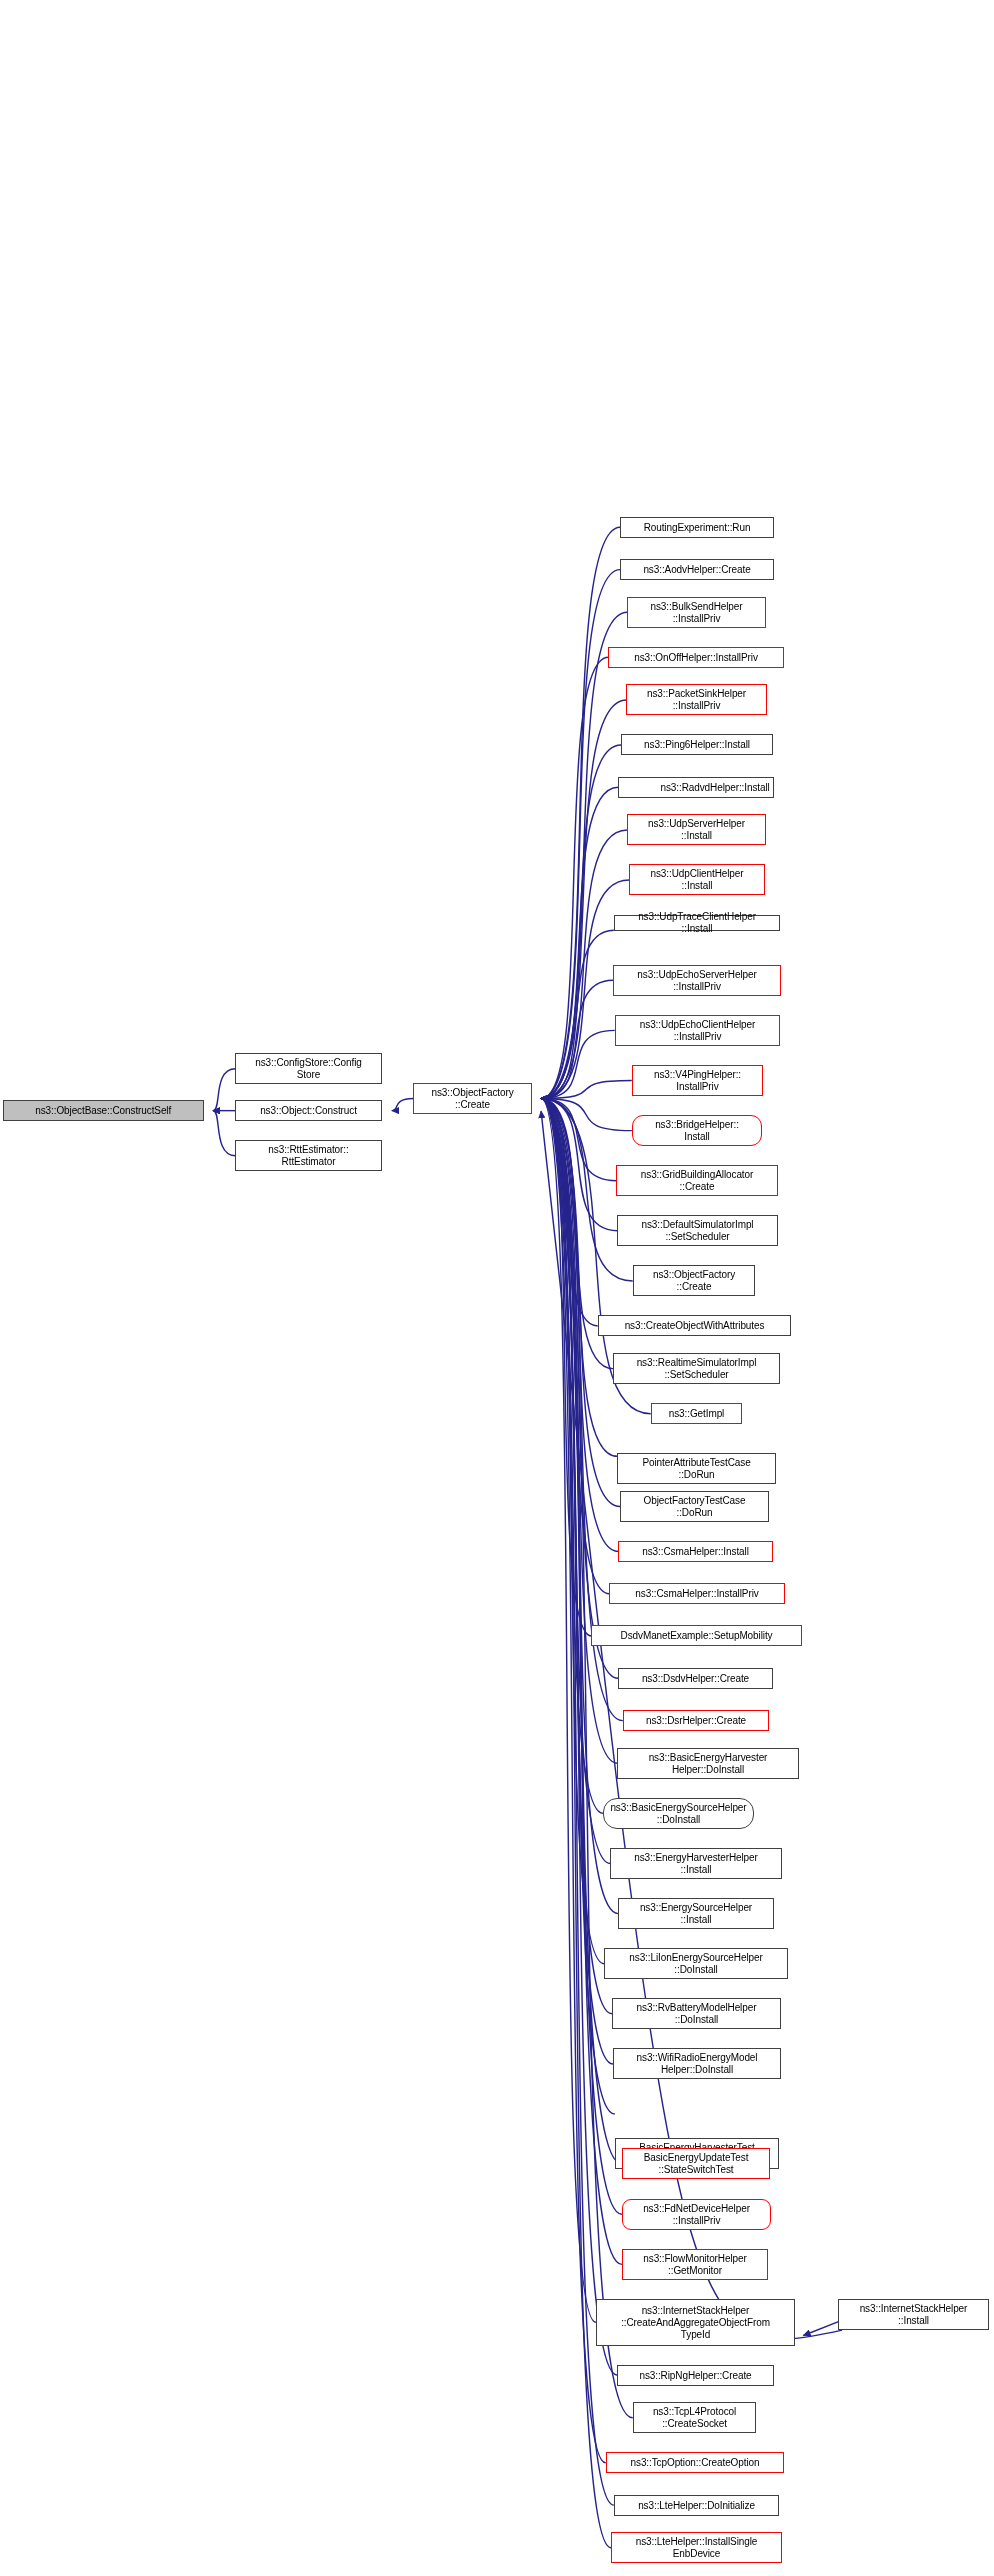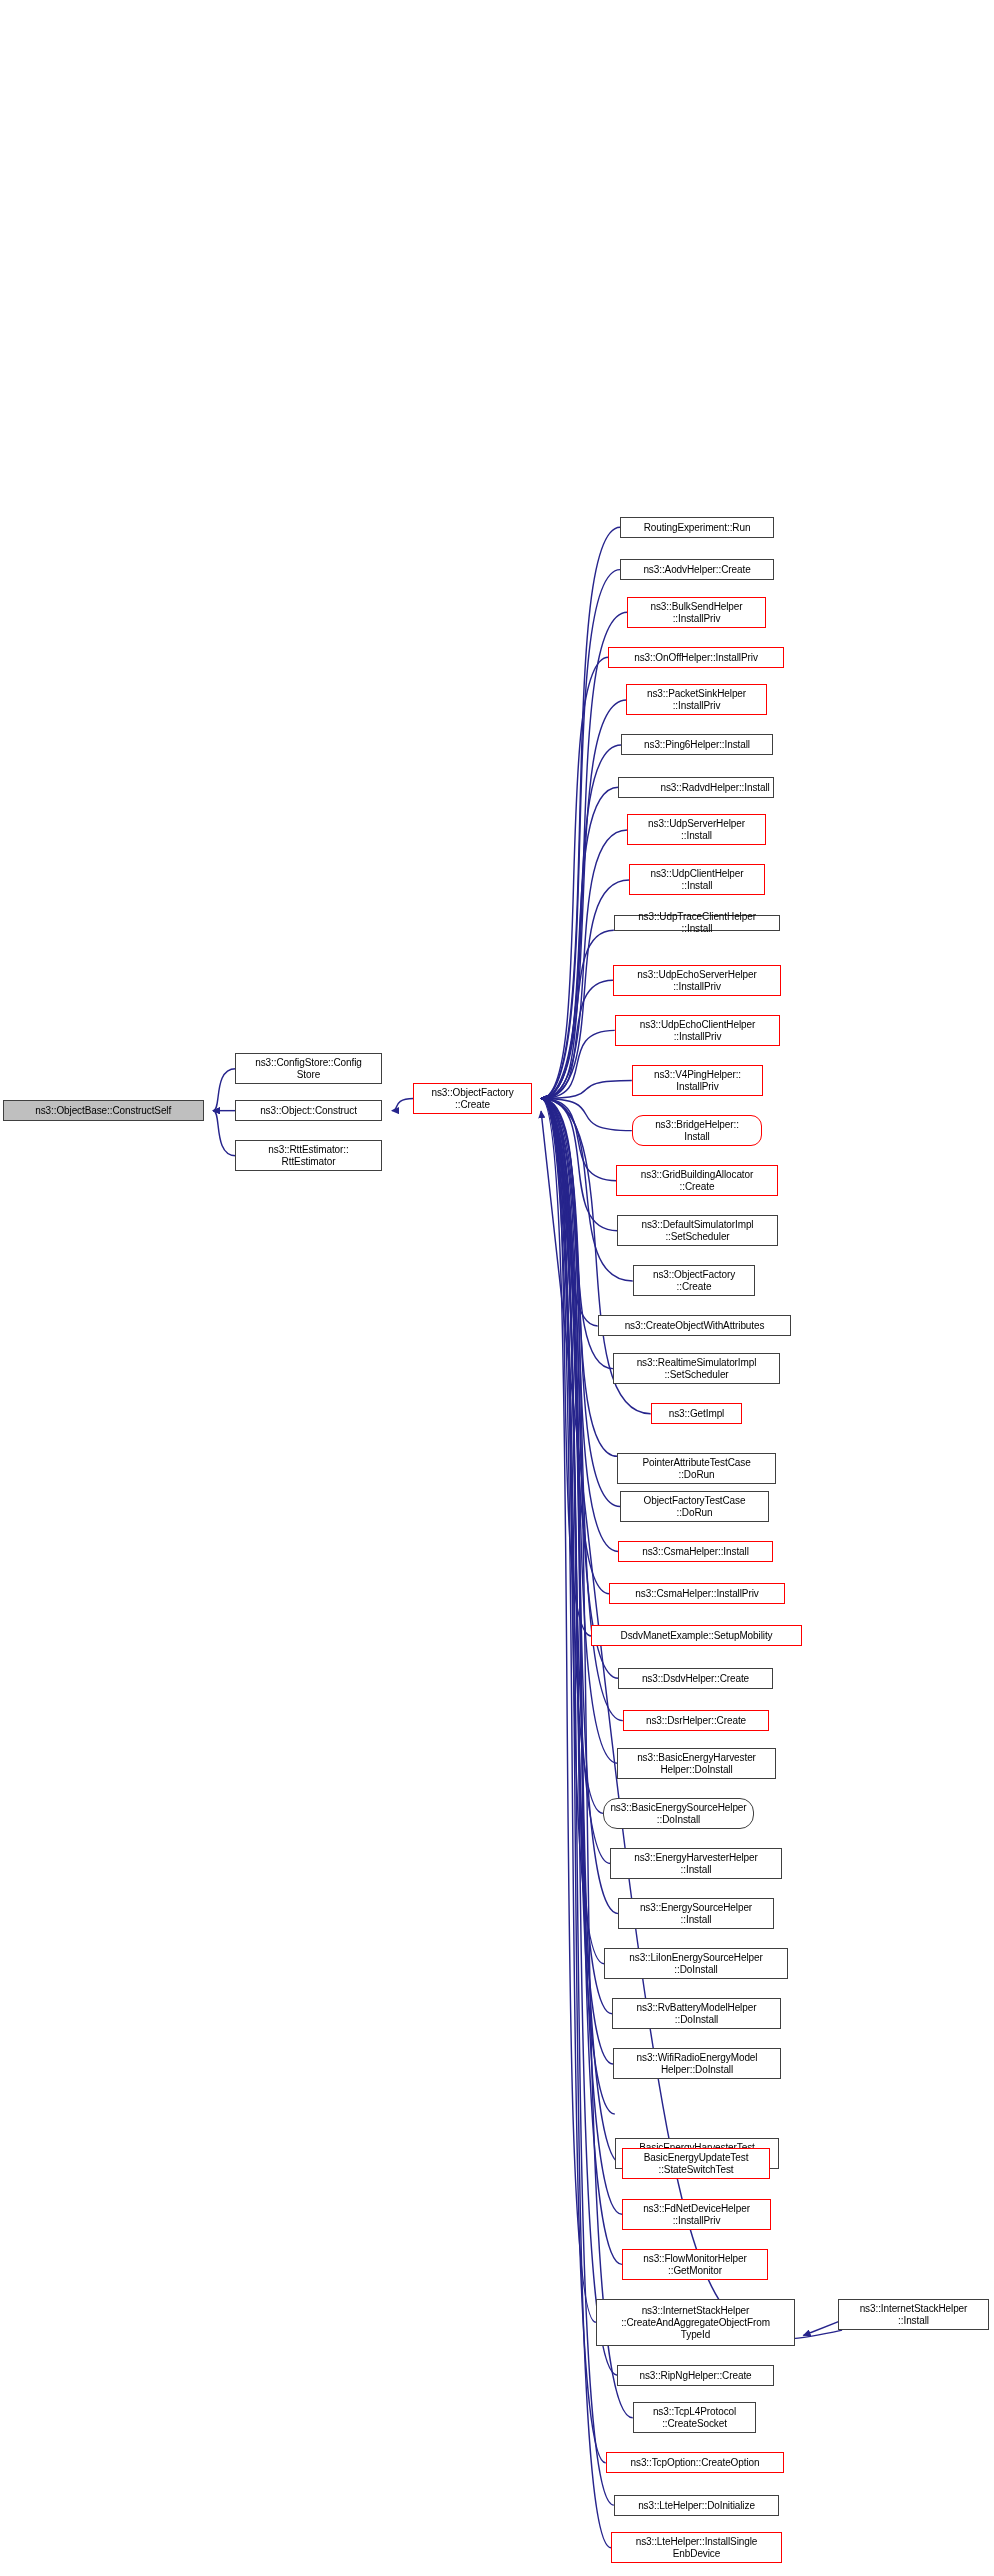--- a/index.html
+++ b/index.html
@@ -155,39 +155,39 @@
       <div class="node red" style="left: 651px; top: 1403px; width: 91px; height: 21px;"><span>ns3::GetImpl</span></div>
       <div class="node" style="left: 617px; top: 1441px; width: 159px; height: 31px; margin-top: 12px;"><span>PointerAttributeTestCase
 ::DoRun</span></div>
       <div class="node" style="left: 620px; top: 1491px; width: 149px; height: 31px;"><span>ObjectFactoryTestCase
 ::DoRun</span></div>
       <div class="node red" style="left: 618px; top: 1541px; width: 155px; height: 21px;"><span>ns3::CsmaHelper::Install</span></div>
       <div class="node red" style="left: 609px; top: 1583px; width: 176px; height: 21px;"><span>ns3::CsmaHelper::InstallPriv</span></div>
       <div class="node red" style="left: 591px; top: 1625px; width: 211px; height: 21px;"><span>DsdvManetExample::SetupMobility</span></div>
       <div class="node" style="left: 618px; top: 1668px; width: 155px; height: 21px;"><span>ns3::DsdvHelper::Create</span></div>
       <div class="node red" style="left: 623px; top: 1710px; width: 146px; height: 21px;"><span>ns3::DsrHelper::Create</span></div>
-      <div class="node" style="left: 617px; top: 1748px; width: 159px; height: 31px;"><span>ns3::BasicEnergyHarvester
+      <div class="node" style="left: 617px; top: 1748px; width: 182px; height: 31px;"><span>ns3::BasicEnergyHarvester
 Helper::DoInstall</span></div>
       <div class="node" style="left: 603px; top: 1798px; width: 151px; height: 31px; border-radius: 14px;"><span>ns3::BasicEnergySourceHelper
 ::DoInstall</span></div>
       <div class="node" style="left: 610px; top: 1848px; width: 172px; height: 31px;"><span>ns3::EnergyHarvesterHelper
 ::Install</span></div>
       <div class="node" style="left: 618px; top: 1898px; width: 156px; height: 31px;"><span>ns3::EnergySourceHelper
 ::Install</span></div>
       <div class="node" style="left: 604px; top: 1948px; width: 184px; height: 31px;"><span>ns3::LiIonEnergySourceHelper
 ::DoInstall</span></div>
       <div class="node" style="left: 612px; top: 1998px; width: 169px; height: 31px;"><span>ns3::RvBatteryModelHelper
 ::DoInstall</span></div>
       <div class="node" style="left: 613px; top: 2048px; width: 168px; height: 31px;"><span>ns3::WifiRadioEnergyModel
 Helper::DoInstall</span></div>
       <div class="node" style="left: 615px; top: 2098px; width: 164px; height: 31px; margin-top: 40px;"><span>BasicEnergyHarvesterTest
 Case::DoRun</span></div>
       <div class="node red" style="left: 622px; top: 2148px; width: 148px; height: 31px;"><span>BasicEnergyUpdateTest
 ::StateSwitchTest</span></div>
-      <div class="node red" style="left: 622px; top: 2199px; width: 149px; height: 31px;"><span>ns3::FdNetDeviceHelper
+      <div class="node red" style="left: 622px; top: 2199px; width: 149px; height: 31px; border-radius: 9px;"><span>ns3::FdNetDeviceHelper
 ::InstallPriv</span></div>
       <div class="node red" style="left: 622px; top: 2249px; width: 146px; height: 31px;"><span>ns3::FlowMonitorHelper
 ::GetMonitor</span></div>
       <div class="node" style="left: 596px; top: 2299px; width: 199px; height: 47px;"><span>ns3::InternetStackHelper
 ::CreateAndAggregateObjectFrom
 TypeId</span></div>
       <div class="node" style="left: 617px; top: 2365px; width: 157px; height: 21px;"><span>ns3::RipNgHelper::Create</span></div>
       <div class="node" style="left: 633px; top: 2402px; width: 123px; height: 31px;"><span>ns3::TcpL4Protocol
 ::CreateSocket</span></div>
       <div class="node red" style="left: 606px; top: 2452px; width: 178px; height: 21px;"><span>ns3::TcpOption::CreateOption</span></div>

